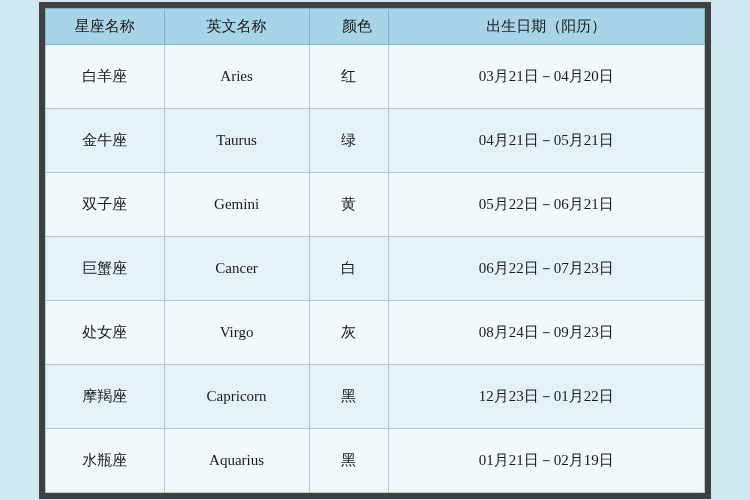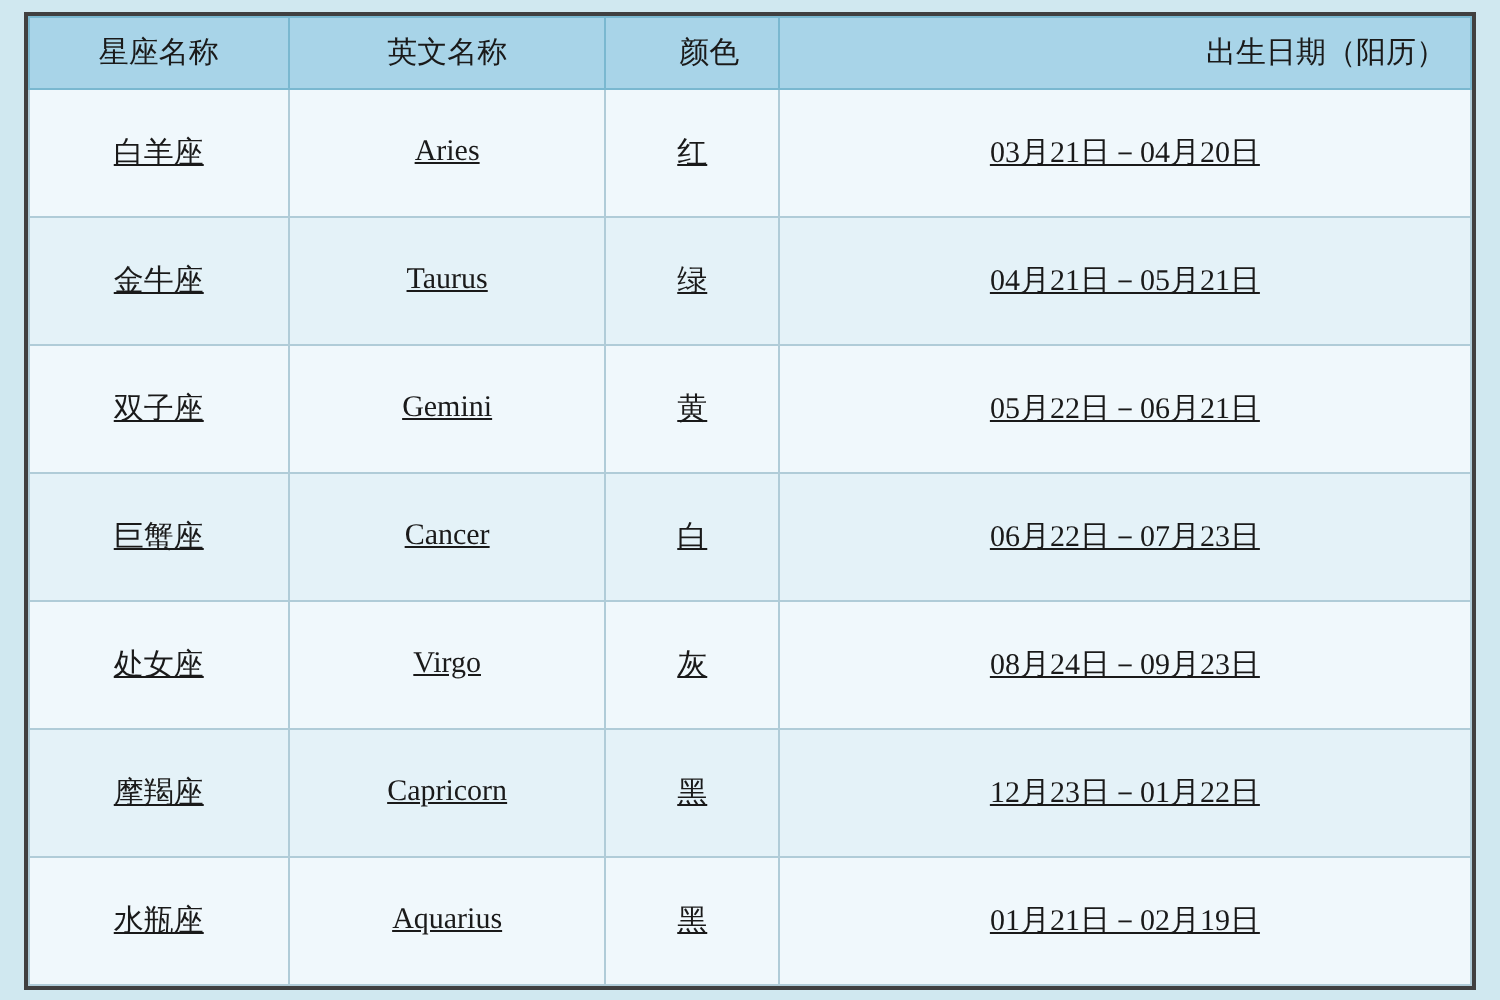--- a/index.html
+++ b/index.html
@@ -13,22 +13,22 @@
       height: 500px;
       background-color: #d0e8f0;
       display: flex;
       align-items: center;
       justify-content: center;
       font-family: "SimSun", "宋体", serif;
     }
 
     .table-container {
       background-color: #14b8a6;
-      border: 2px solid #404040;
-      width: 726px;
+      border: 6px solid #404040;
+      width: 672px;
     }
 
     table {
       width: 100%;
       border-collapse: collapse;
     }
 
     thead tr {
       background-color: #a8d4e8;
     }
@@ -49,27 +49,26 @@
     tbody tr:nth-child(even) {
       background-color: #e4f2f8;
     }
 
     tbody td {
       border: 1px solid #b0ccd8;
       padding: 22px 12px;
       text-align: center;
       font-size: 15px;
       color: #1a1a1a;
-      text-decoration: underline;
     }
 
     .col-name { width: 18%; }
     .col-en   { width: 22%; }
     .col-color{ width: 12%; padding-left: 29px; }
-    .col-date { width: 48%; text-align: right; }
+    .col-date { width: 48%; }
   </style>
 </head>
 <body>
 
 <div class="table-container">
   <table>
     <thead>
       <tr>
         <th class="col-name">星座名称</th>
         <th class="col-en">英文名称</th>

